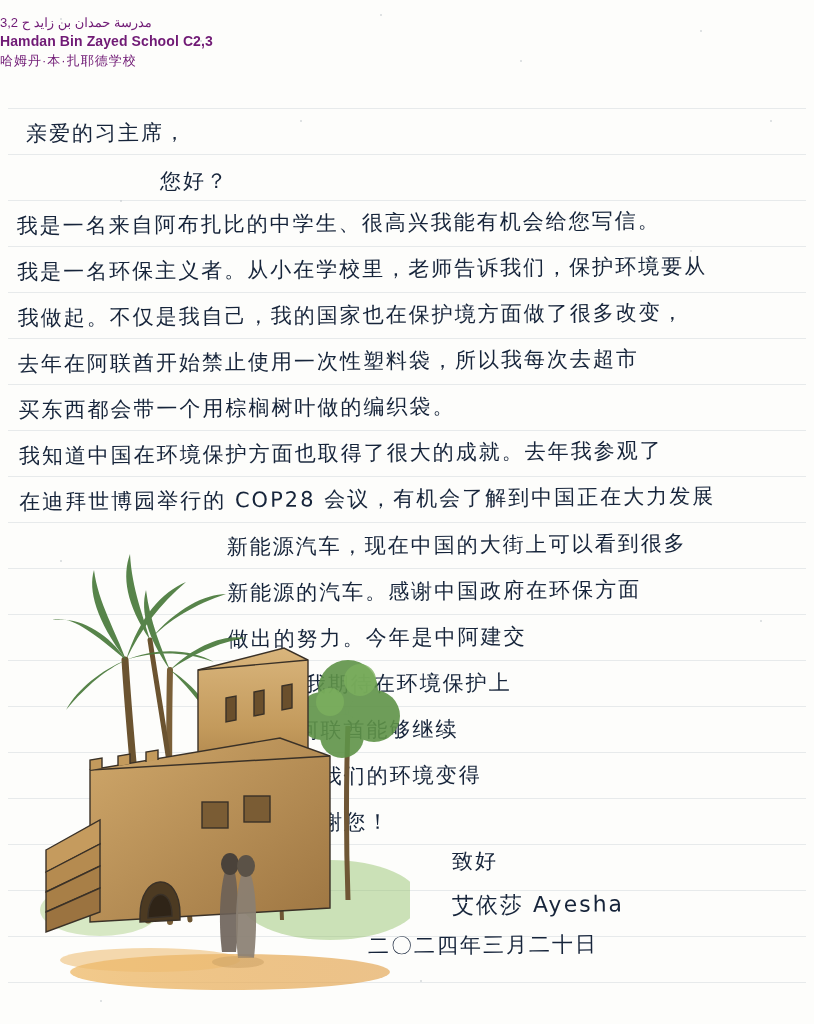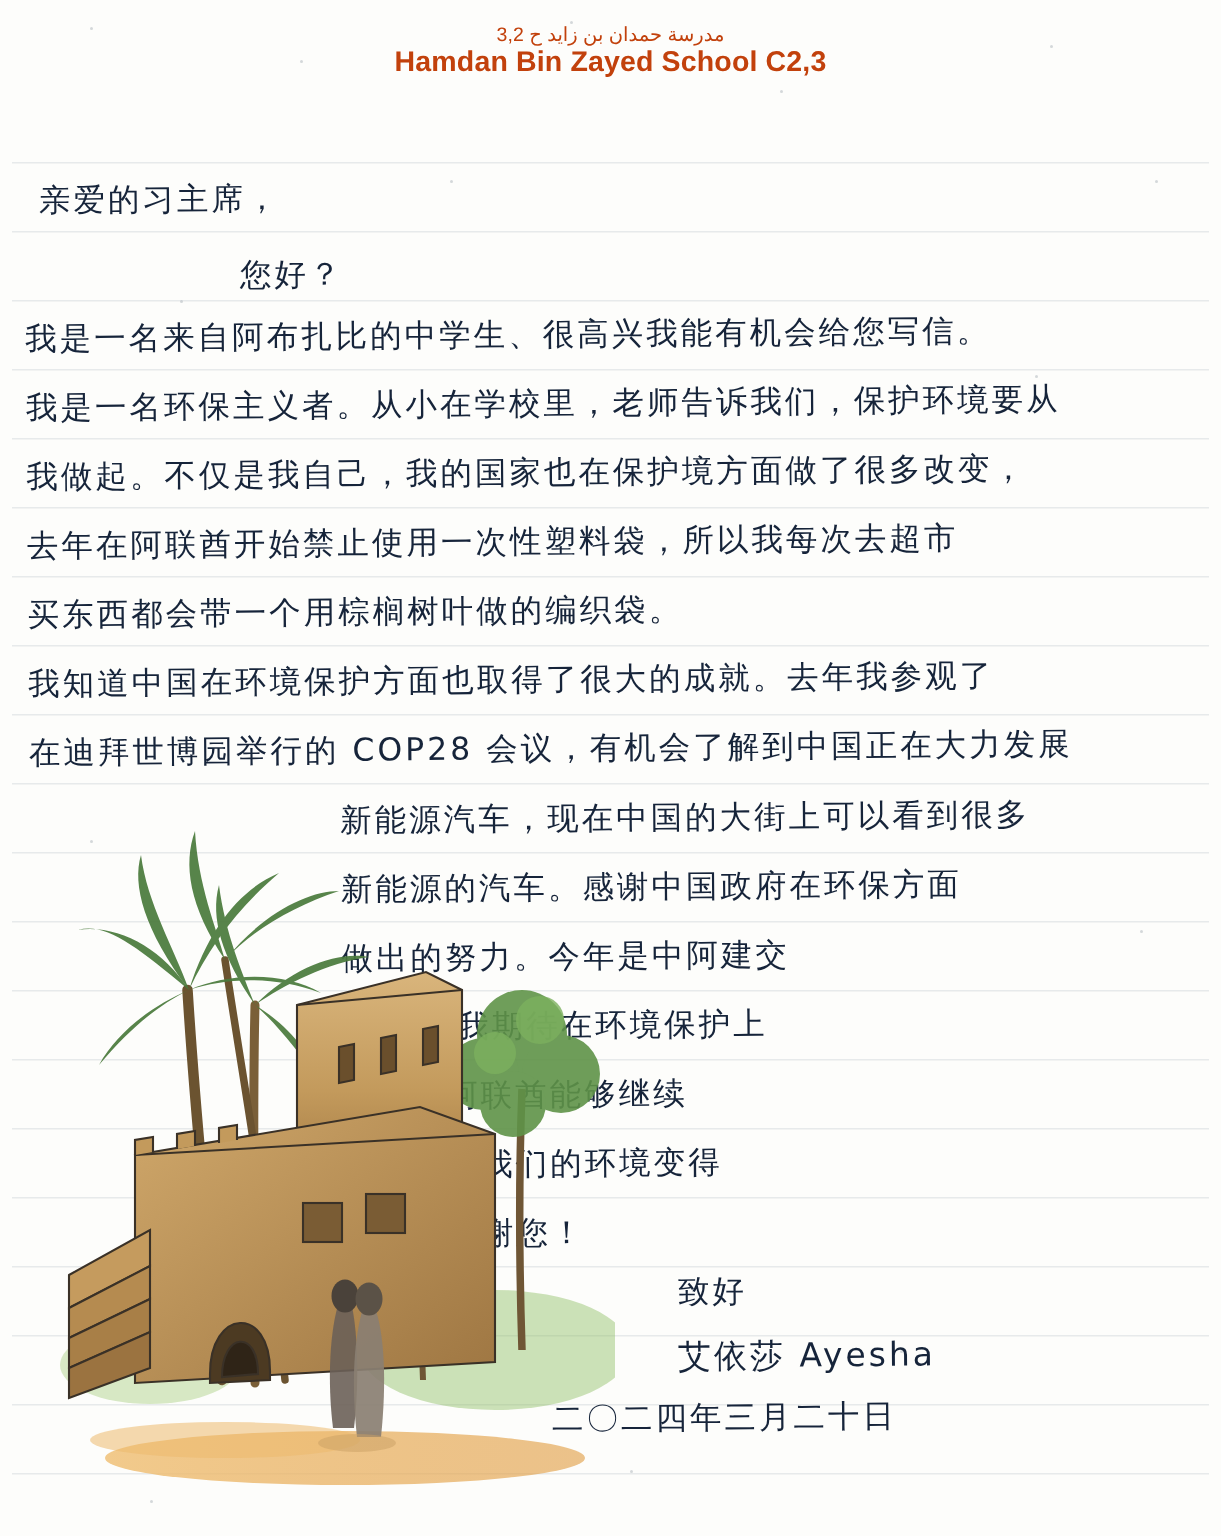--- a/index.html
+++ b/index.html
@@ -31,30 +31,30 @@
     height: 1px;
     background: #dfe3e6;
     opacity: .75;
   }
   
   .letterhead {
     position: absolute;
     left: 0;
     top: 14px;
     width: 814px;
-    text-align: center;
-    color: #c2410c;
+    text-align: left;
+    color: #701a75;
   }
   .lh-ar {
     font-size: 13px;
     line-height: 18px;
     letter-spacing: .2px;
   }
   .lh-en {
-    font-size: 19px;
+    font-size: 14px;
     font-weight: bold;
     line-height: 19px;
     letter-spacing: .1px;
   }
   .lh-zh {
     font-size: 13px;
     line-height: 19px;
     letter-spacing: 1px;
   }
   
@@ -62,21 +62,21 @@
     position: absolute;
     color: #16243a;
     font-family: "DejaVu Sans", sans-serif;
     font-size: 21px;
     line-height: 46px;
     letter-spacing: 2px;
     white-space: pre;
     transform: rotate(-0.5deg);
   }
   .salutation { left: 26px; top: 110px; }
-  .greeting   { left: 160px; top: 160px; }
+  .greeting   { left: 160px; top: 160px; font-family: Liberation Mono, monospace; }
   .body-left  { left: 18px; top: 200px; }
   .body-right { left: 228px; top: 522px; }
   .signoff    { left: 452px; top: 838px; }
   .signature  { left: 452px; top: 882px; font-size: 22px; }
   .date       { left: 368px; top: 922px; }
 
   .hand div { height: 46px; }
 
   
   .illus {
@@ -139,20 +139,21 @@
       <div class="speck" style="left: 760px; top: 620px;"></div>
       <div class="speck" style="left: 420px; top: 980px;"></div>
       <div class="speck" style="left: 100px; top: 1000px;"></div>
       <div class="speck" style="left: 600px; top: 900px;"></div>
       <div class="speck" style="left: 300px; top: 120px;"></div>
     </div>
 
   <div class="letterhead">
     <div class="lh-ar">مدرسة حمدان بن زايد ح 3,2</div>
     <div class="lh-en">Hamdan Bin Zayed School C2,3</div>
+    <div class="lh-zh">哈姆丹·本·扎耶德学校</div>
   </div>
 
   <div class="hand salutation">亲爱的习主席，</div>
   <div class="hand greeting">您好？</div>
 
   <div class="hand body-left" id="body-left"><div>我是一名来自阿布扎比的中学生、很高兴我能有机会给您写信。</div><div>我是一名环保主义者。从小在学校里，老师告诉我们，保护环境要从</div><div>我做起。不仅是我自己，我的国家也在保护境方面做了很多改变，</div><div>去年在阿联酋开始禁止使用一次性塑料袋，所以我每次去超市</div><div>买东西都会带一个用棕榈树叶做的编织袋。</div><div>我知道中国在环境保护方面也取得了很大的成就。去年我参观了</div><div>在迪拜世博园举行的 COP28 会议，有机会了解到中国正在大力发展</div></div>
 
   <div class="hand body-right" id="body-right"><div>新能源汽车，现在中国的大街上可以看到很多</div><div>新能源的汽车。感谢中国政府在环保方面</div><div>做出的努力。今年是中阿建交</div><div>40年，我期待在环境保护上</div><div>中国和阿联酋能够继续</div><div>合作，让我们的环境变得</div><div>更好。谢谢您！</div></div>
 
   <div class="hand signoff">致好</div>

